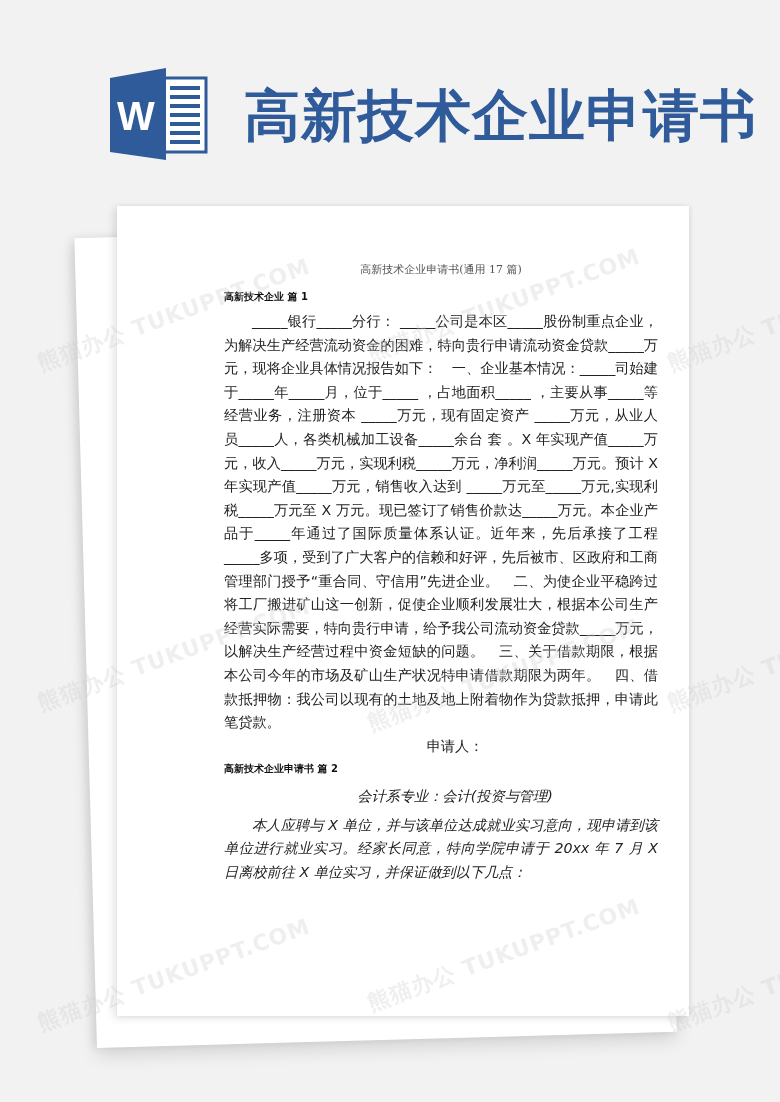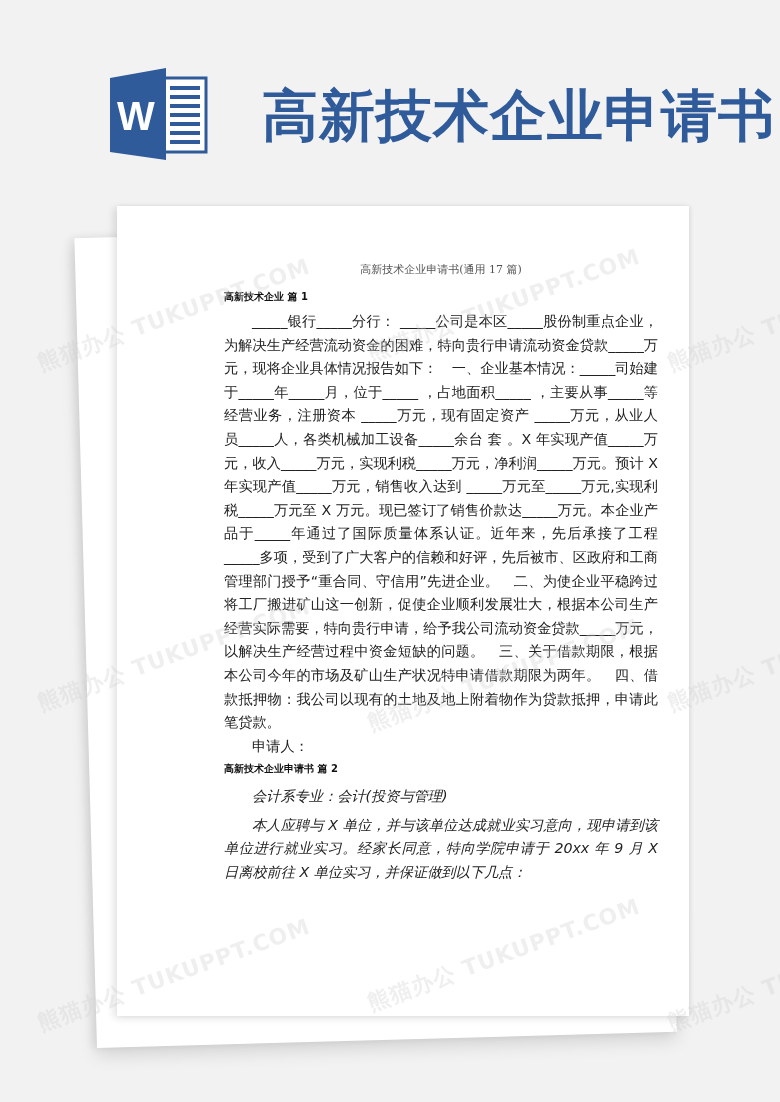--- a/index.html
+++ b/index.html
@@ -5,21 +5,21 @@
   * { margin: 0; padding: 0; box-sizing: border-box; }
   html, body { width: 780px; height: 1102px; overflow: hidden; }
   body {
     background: #f2f2f2;
     position: relative;
     font-family: "DejaVu Sans", "Liberation Sans", sans-serif;
   }
   .banner { position: absolute; left: 0; top: 0; width: 780px; height: 200px; }
   .word-icon { position: absolute; left: 108px; top: 68px; width: 100px; height: 92px; }
   .banner-title {
-    position: absolute; left: 262px; top: 80px;
+    position: absolute; left: 244px; top: 80px;
     font-family: "DejaVu Serif", "Liberation Serif", serif;
     font-weight: bold; font-size: 56px; letter-spacing: 1px;
     color: #2f5b9a; line-height: 70px; white-space: nowrap;
   }
   .page-back {
     position: absolute; left: 97px; top: 238px; width: 580px; height: 810px;
     background: #ffffff;
     transform: rotate(-1.6deg); transform-origin: 0 100%;
     box-shadow: 0 8px 18px rgba(0,0,0,0.12), -4px 0 8px rgba(0,0,0,0.08);
   }
@@ -31,21 +31,21 @@
   .doc {
     position: absolute; left: 88px; top: 56px; width: 434px;
     color: #222; font-size: 14.2px; line-height: 23.6px; margin-left: 19px;
   }
   .doc-header {
     text-align: center; font-family: "DejaVu Serif", "Liberation Serif", serif;
     font-size: 11px; color: #555; margin-bottom: 8px; line-height: 16px;
   }
   .section-title { font-weight: bold; font-size: 10px; color: #111; line-height: 22px; margin-bottom: 2px; }
   .para { text-indent: 28px; text-align: justify; }
-  .indent-line { padding-left: 28px; }
+  .indent-line { padding-left: 28px; text-align: center; }
   .gap { margin-top: 5px; font-style: italic; }
   .watermark {
     position: absolute; font-size: 22px; font-weight: bold;
     color: rgba(210,210,210,0.35); transform: rotate(-20deg);
     white-space: nowrap; pointer-events: none; letter-spacing: 1px;
   }
 </style>
 </head>
 <body>
 
@@ -72,21 +72,21 @@
 <div class="page-front">
   <div class="doc">
     <div class="doc-header">高新技术企业申请书(通用 17 篇)</div>
 
     <div class="section-title">高新技术企业 篇 1</div>
     <div class="para">_____银行_____分行： _____公司是本区_____股份制重点企业，为解决生产经营流动资金的困难，特向贵行申请流动资金贷款_____万元，现将企业具体情况报告如下：　一、企业基本情况：_____司始建于_____年_____月，位于_____ ，占地面积_____ ，主要从事_____等经营业务，注册资本 _____万元，现有固定资产 _____万元，从业人员_____人，各类机械加工设备_____余台 套 。X 年实现产值_____万元，收入_____万元，实现利税_____万元，净利润_____万元。预计 X 年实现产值_____万元，销售收入达到 _____万元至_____万元,实现利税_____万元至 X 万元。现已签订了销售价款达_____万元。本企业产品于_____年通过了国际质量体系认证。近年来，先后承接了工程 _____多项，受到了广大客户的信赖和好评，先后被市、区政府和工商管理部门授予“重合同、守信用”先进企业。　二、为使企业平稳跨过将工厂搬进矿山这一创新，促使企业顺利发展壮大，根据本公司生产经营实际需要，特向贵行申请，给予我公司流动资金贷款_____万元，以解决生产经营过程中资金短缺的问题。　三、关于借款期限，根据本公司今年的市场及矿山生产状况特申请借款期限为两年。　四、借款抵押物：我公司以现有的土地及地上附着物作为贷款抵押，申请此笔贷款。</div>
     <div class="indent-line">申请人：</div>
 
     <div class="section-title">高新技术企业申请书 篇 2</div>
     <div class="indent-line gap">会计系专业：会计(投资与管理)</div>
-    <div class="para gap">本人应聘与 X 单位，并与该单位达成就业实习意向，现申请到该单位进行就业实习。经家长同意，特向学院申请于 20xx 年 9 月 X 日离校前往 X 单位实习，并保证做到以下几点：</div>
+    <div class="para gap">本人应聘与 X 单位，并与该单位达成就业实习意向，现申请到该单位进行就业实习。经家长同意，特向学院申请于 20xx 年 7 月 X 日离校前往 X 单位实习，并保证做到以下几点：</div>
   </div>
 </div>
 
 <div class="watermark" style="left:30px; top:300px;">熊猫办公 TUKUPPT.COM</div>
 <div class="watermark" style="left:360px; top:290px;">熊猫办公 TUKUPPT.COM</div>
 <div class="watermark" style="left:660px; top:300px;">熊猫办公 TUKUPPT.COM</div>
 <div class="watermark" style="left:30px; top:640px;">熊猫办公 TUKUPPT.COM</div>
 <div class="watermark" style="left:360px; top:660px;">熊猫办公 TUKUPPT.COM</div>
 <div class="watermark" style="left:660px; top:640px;">熊猫办公 TUKUPPT.COM</div>
 <div class="watermark" style="left:30px; top:960px;">熊猫办公 TUKUPPT.COM</div>

